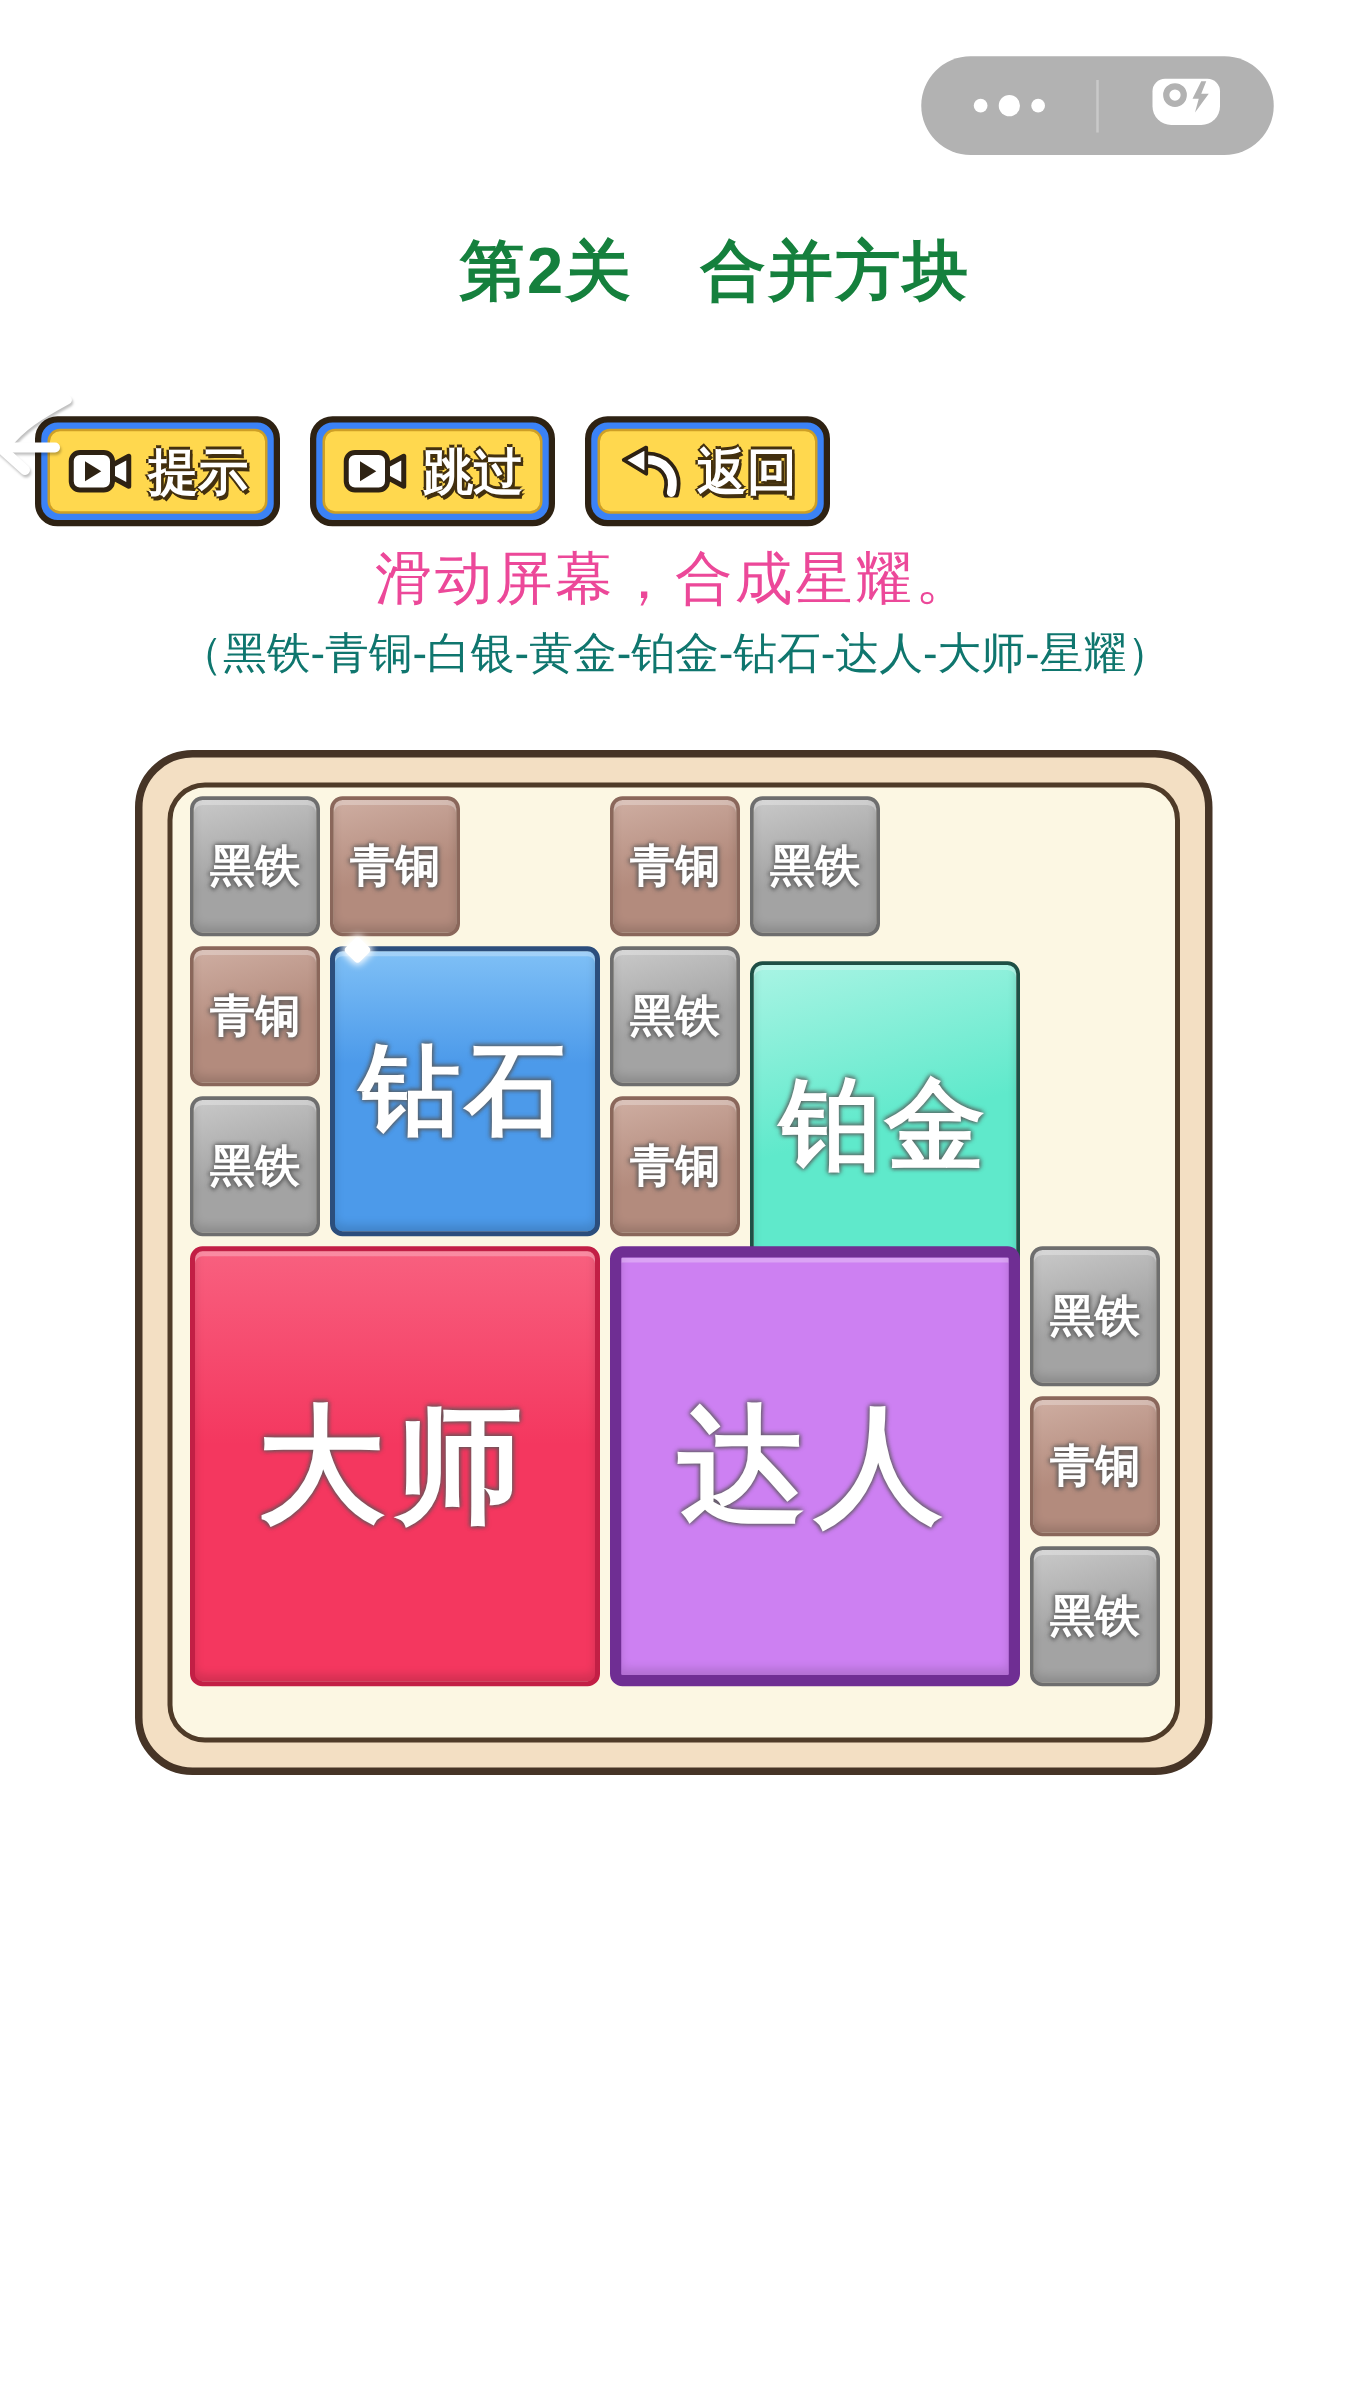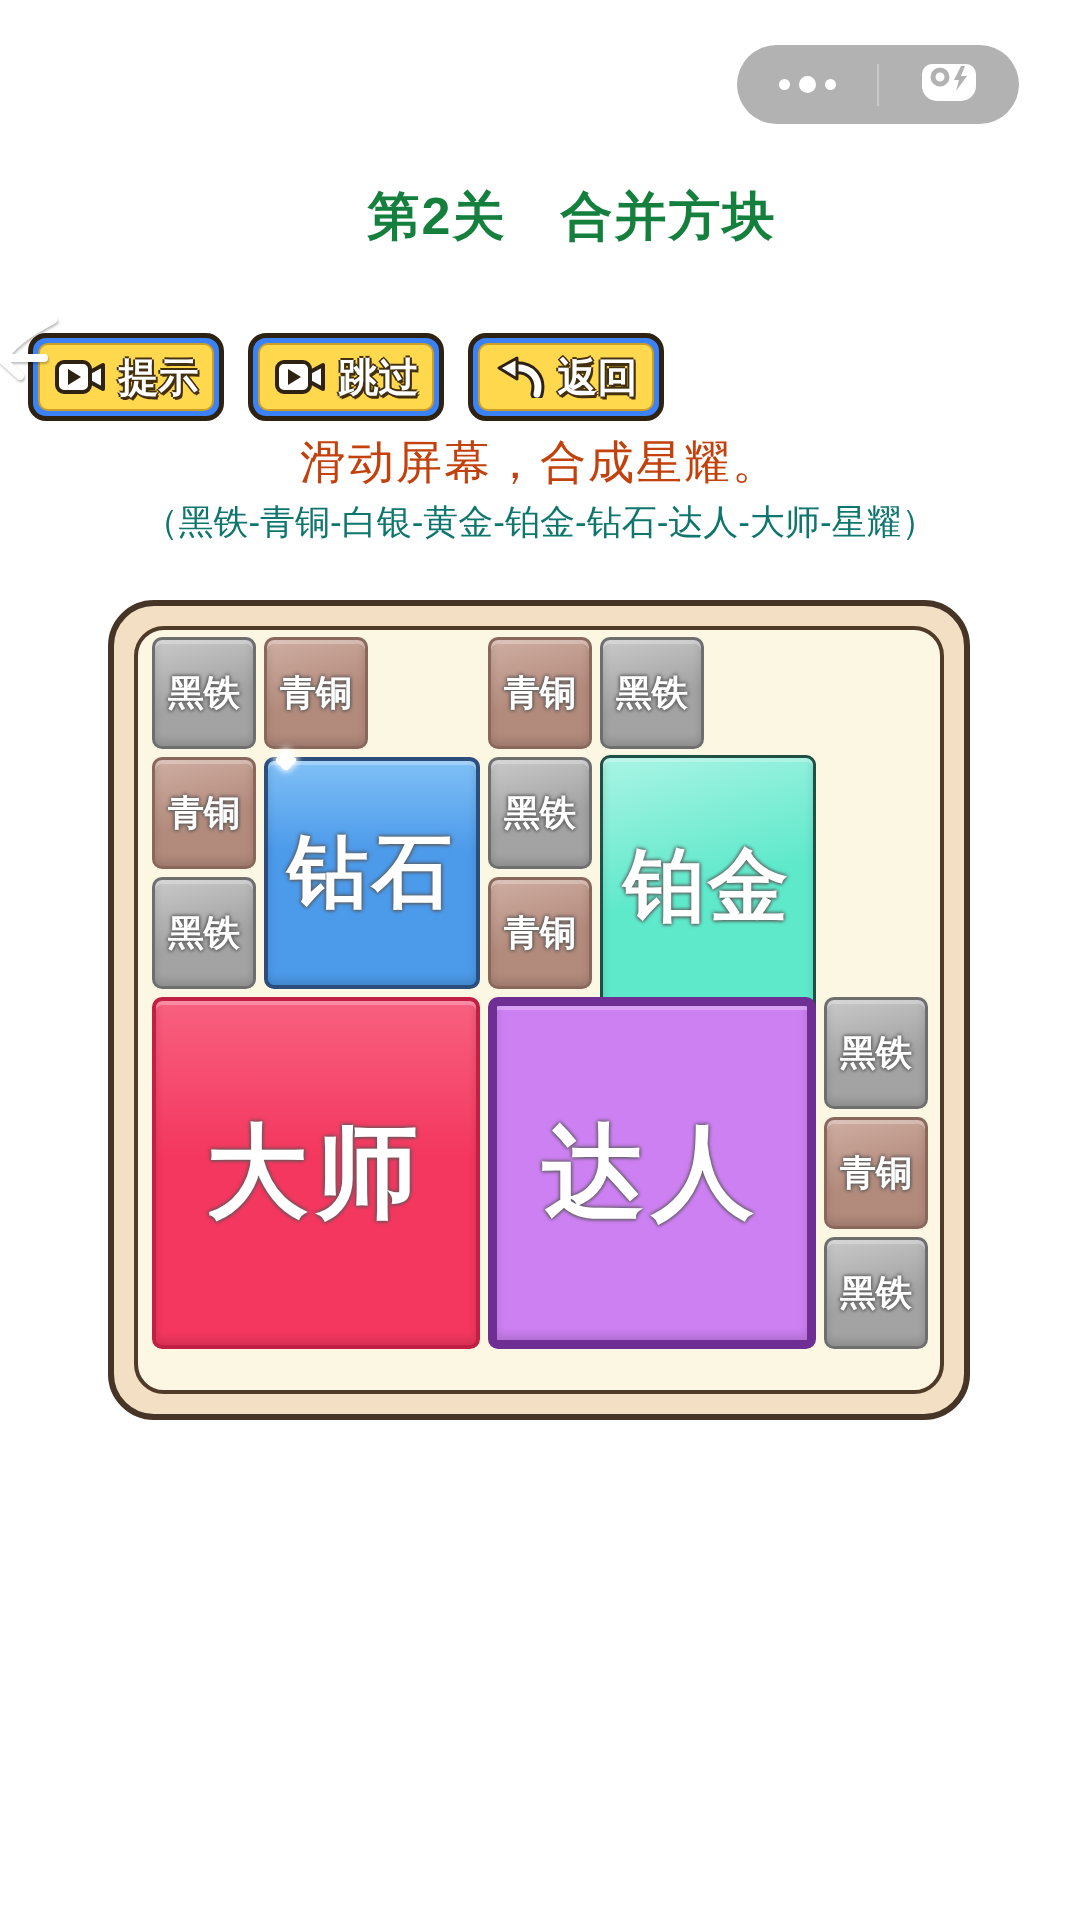--- a/index.html
+++ b/index.html
@@ -30,21 +30,21 @@
   .btn .lbl { font-size:40px; font-weight:800; color:#fff;
               text-shadow:2px 0 0 #43300F, -2px 0 0 #43300F, 0 2px 0 #43300F,
                           0 -2px 0 #43300F, 2px 3px 0 #43300F; }
   .btn svg { display:block; }
 
   .swipe-arrow { position:absolute; left:-8px; top:312px; z-index:5;
                  filter:drop-shadow(1px 2px 1px rgba(0,0,0,.25)); }
 
   
   .instruction { position:absolute; top:432px; left:0; width:1080px; text-align:center;
-                 font-size:46px; color:#c2410c; letter-spacing:2px; }
+                 font-size:46px; color:#ec4899; letter-spacing:2px; }
   .ranks { position:absolute; top:499px; left:0; width:1080px; text-align:center;
            font-size:35px; color:#0f766e; }
 
   
   .board { position:absolute; left:108px; top:600px; width:862px; height:820px;
            background:#F3DFC3; border:6px solid #463426; border-radius:46px; }
   .board-inner { position:absolute; inset:20px; background:#FCF7E3;
                  border:4px solid #4F3B28; border-radius:30px; }
   .blocks { position:absolute; inset:0; }
 
@@ -153,21 +153,21 @@
       </div>
       <div class="block t-bronze sz-1" style="left: 38px; top: 151px; width: 104px; height: 112px;">
         <span class="lbl">青铜</span>
       </div>
       <div class="block t-diamond sz-2" style="left: 150px; top: 151px; width: 216px; height: 232px;">
         <span class="lbl">钻石</span>
       </div>
       <div class="block t-iron sz-1" style="left: 374px; top: 151px; width: 104px; height: 112px;">
         <span class="lbl">黑铁</span>
       </div>
-      <div class="block t-platinum sz-2" style="left: 486px; top: 149px; width: 216px; height: 264px; font-family: Liberation Mono, monospace;">
+      <div class="block t-platinum sz-2" style="left: 486px; top: 163px; width: 216px; height: 264px; font-family: Liberation Mono, monospace;">
         <span class="lbl">铂金</span>
       </div>
       <div class="block t-iron sz-1" style="left: 38px; top: 271px; width: 104px; height: 112px;">
         <span class="lbl">黑铁</span>
       </div>
       <div class="block t-bronze sz-1" style="left: 374px; top: 271px; width: 104px; height: 112px;">
         <span class="lbl">青铜</span>
       </div>
       <div class="block t-master sz-3" style="left: 38px; top: 391px; width: 328px; height: 352px;">
         <span class="lbl">大师</span>

